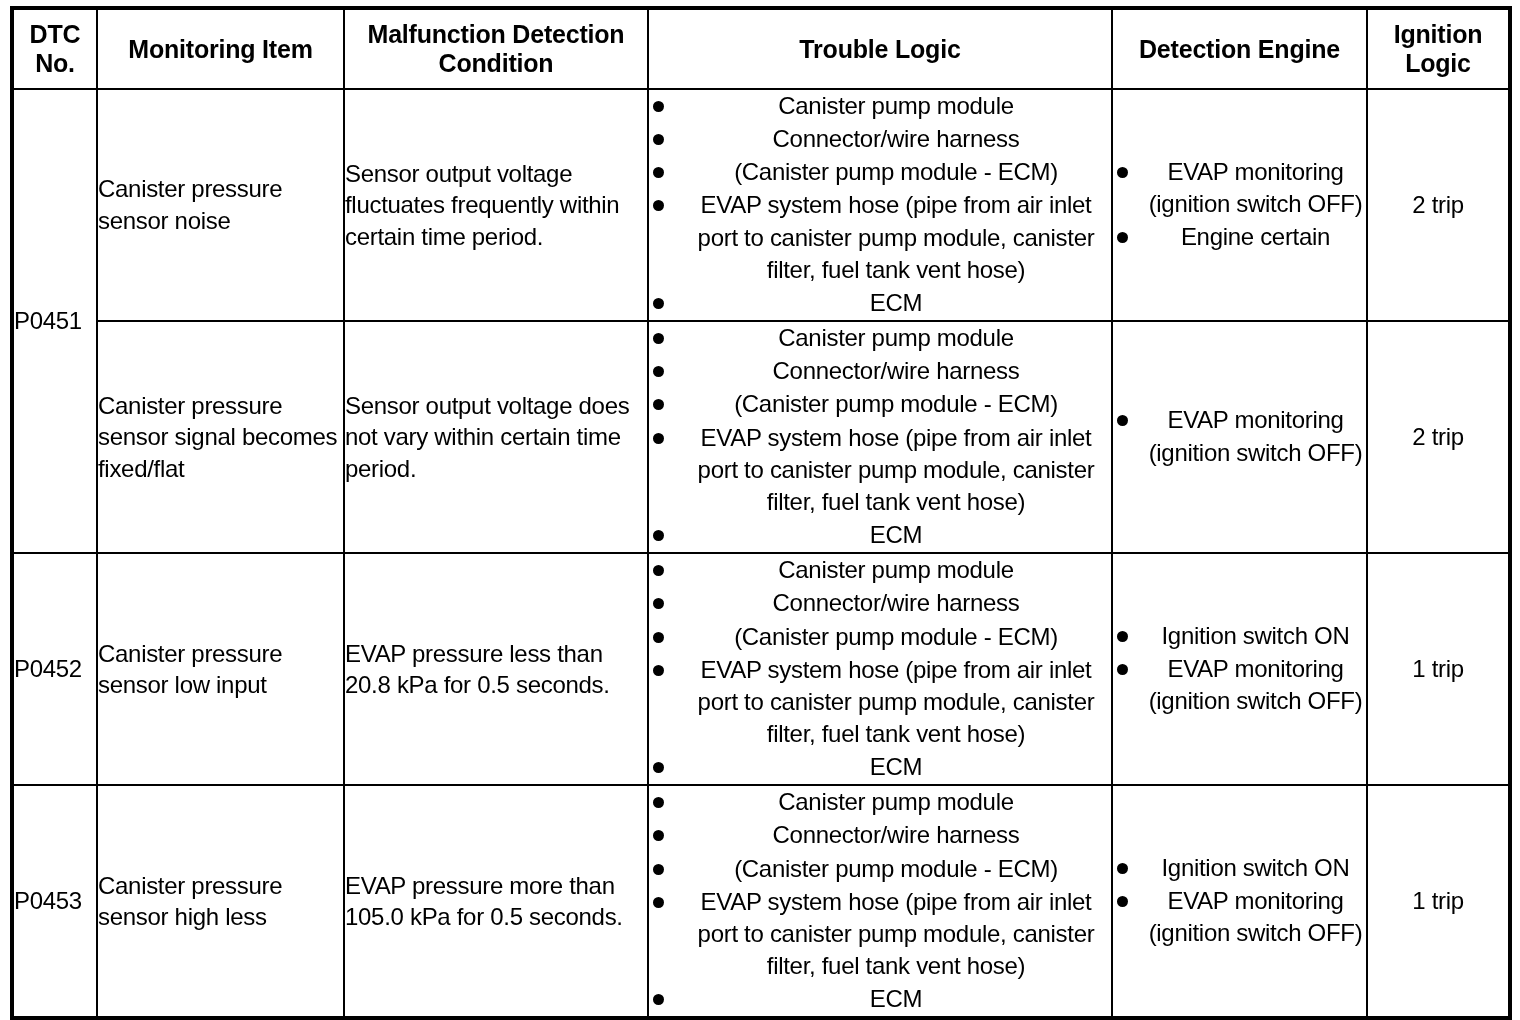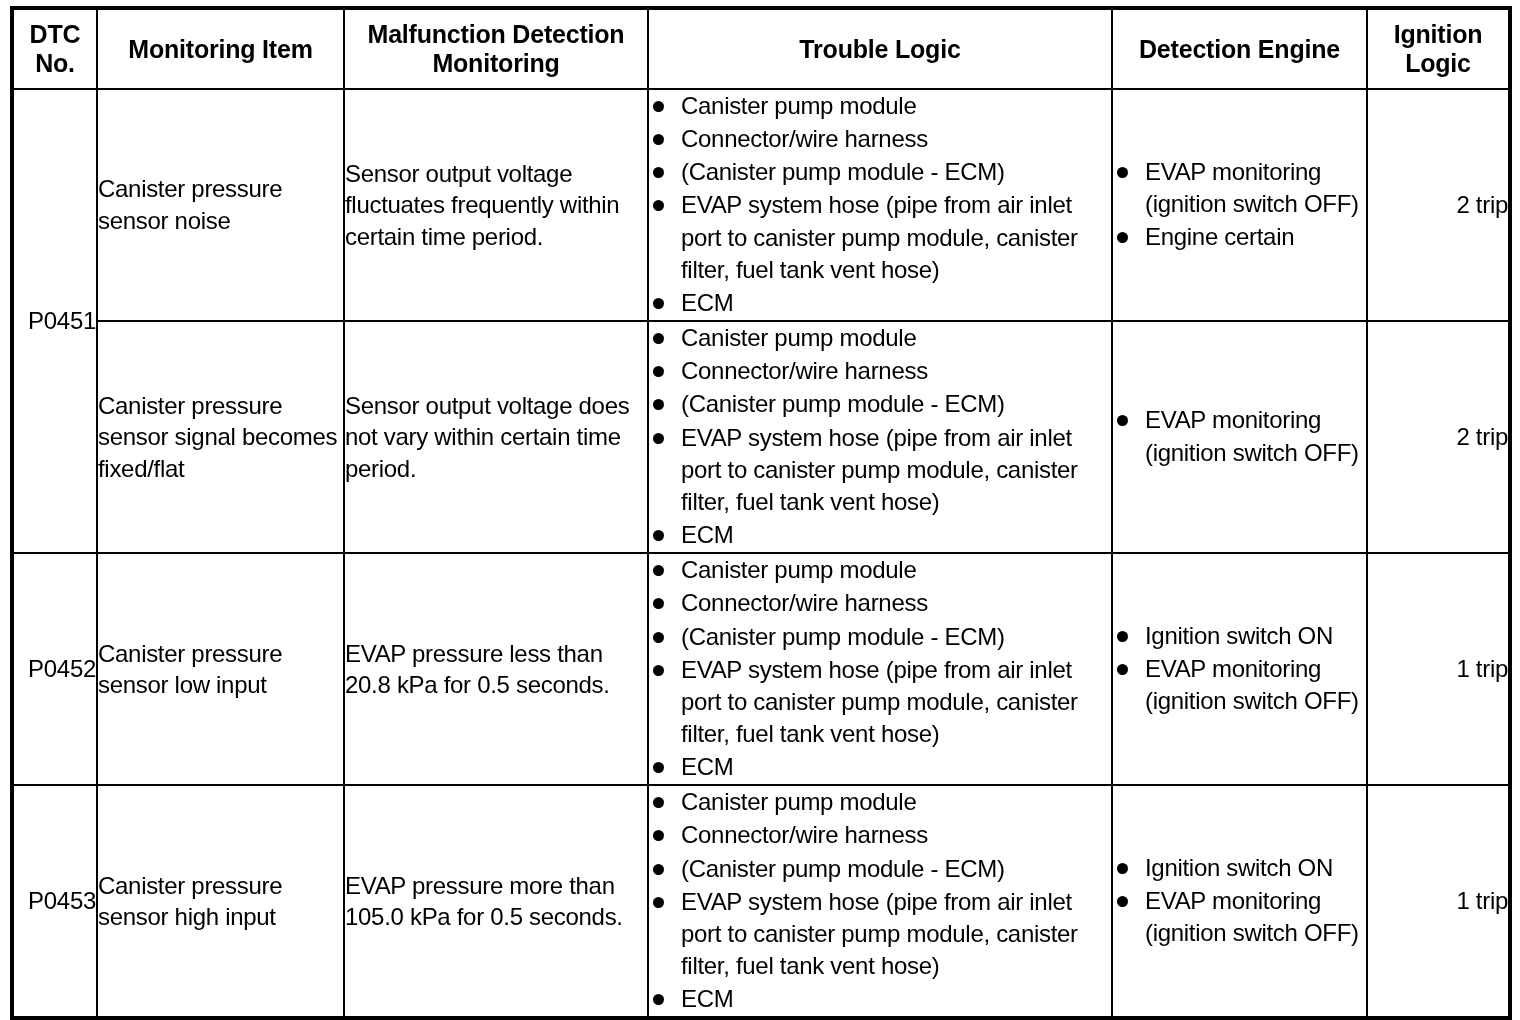--- a/index.html
+++ b/index.html
@@ -54,47 +54,47 @@
     font-weight: bold;
     text-align: center;
     line-height: 1.15;
     letter-spacing: -0.2px;
     padding: 4px 6px;
   }
 
   
   td.cell-dtc {
     font-size: 24px;
-    text-align: right;
+    text-align: left;
     padding-left: 12px;
     letter-spacing: -0.3px;
     margin-top: 32px;
   }
 
   td.cell-item,
   td.cell-cond {
     font-size: 24px;
     line-height: 1.32;
     text-align: left;
     padding: 8px 10px 8px 12px;
     letter-spacing: -0.3px;
   }
 
   td.cell-trouble,
   td.cell-timing {
     font-size: 24px;
     line-height: 1.34;
-    text-align: left;
+    text-align: center;
     padding: 10px 8px 10px 14px;
     letter-spacing: -0.3px;
   }
 
   td.cell-logic {
     font-size: 24px;
-    text-align: right;
+    text-align: center;
     letter-spacing: -0.3px;
     margin-left: 22px;
   }
 
   
   ul.bullets {
     list-style: none;
     margin: 0;
     padding: 0;
   }
@@ -134,21 +134,21 @@
 
     <thead>
       <tr>
         <th>
           <span class="row-line">DTC</span>
           <span class="row-line">No.</span>
         </th>
         <th>Monitoring Item</th>
         <th>
           <span class="row-line">Malfunction Detection</span>
-          <span class="row-line">Monitoring</span>
+          <span class="row-line">Condition</span>
         </th>
         <th>Trouble Logic</th>
         <th>Detection Engine</th>
         <th>
           <span class="row-line">Ignition</span>
           <span class="row-line">Logic</span>
         </th>
       </tr>
     </thead>
 
@@ -269,21 +269,21 @@
               <li>
                 <span class="bullet-dot"></span>
                 <span class="bullet-text">EVAP monitoring (ignition switch OFF)</span>
               </li>
             </ul>
           </td>
           <td class="cell-logic"><span>1 trip</span></td>
         </tr>
         <tr>
           <td class="cell-dtc"><span>P0453</span></td>
-          <td class="cell-item">Canister pressure sensor high input</td>
+          <td class="cell-item">Canister pressure sensor high less</td>
           <td class="cell-cond">EVAP pressure more than 105.0 kPa for 0.5 seconds.</td>
           <td class="cell-trouble">
             <ul class="bullets">
               <li>
                 <span class="bullet-dot"></span>
                 <span class="bullet-text">Canister pump module</span>
               </li>
               <li>
                 <span class="bullet-dot"></span>
                 <span class="bullet-text">Connector/wire harness</span>

